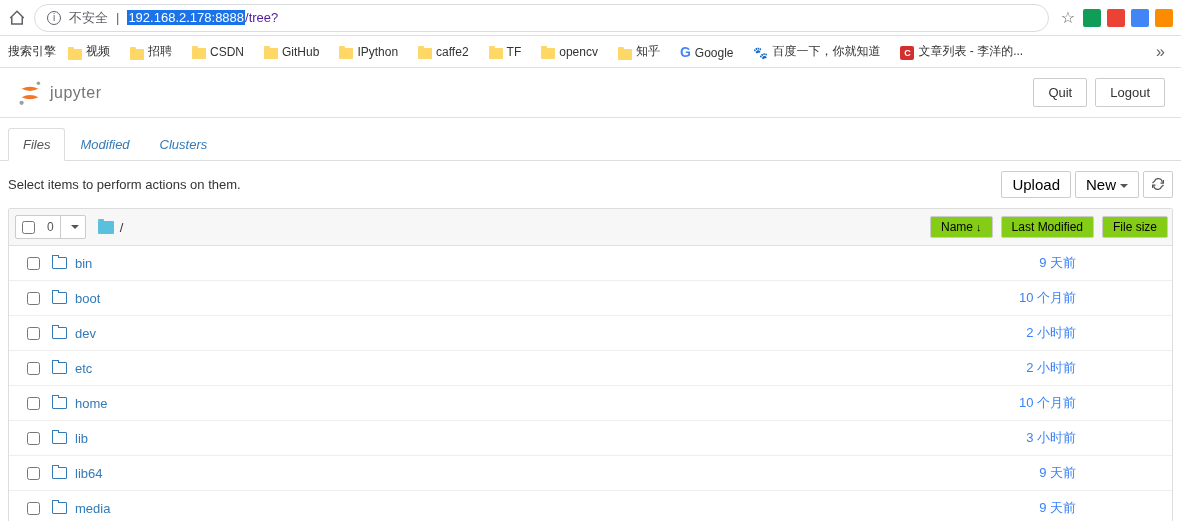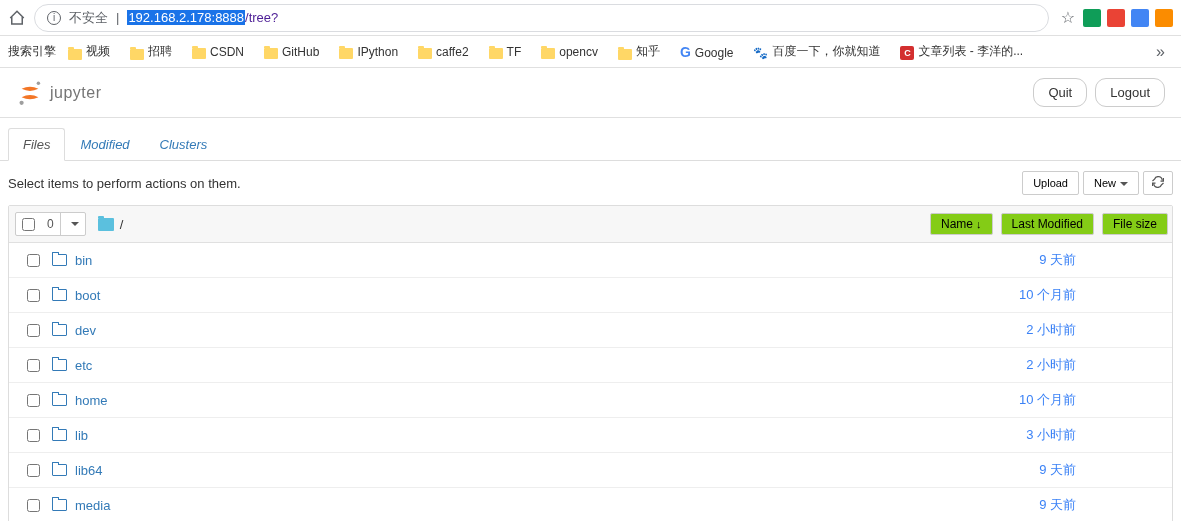--- a/index.html
+++ b/index.html
@@ -29,32 +29,32 @@
     .bm-g { color: #4285f4; font-weight: bold; font-size: 14px; }
     .bm-red { width: 14px; height: 14px; background: #d32f2f; color: #fff; display: flex; align-items: center; justify-content: center; font-size: 9px; font-weight: bold; border-radius: 2px; }
     .bm-more { margin-left: auto; color: #5f6368; font-size: 16px; padding: 0 8px; }
     
     
     .jp-header { display: flex; align-items: center; justify-content: space-between; padding: 10px 16px; border-bottom: 1px solid #e0e0e0; }
     .jp-logo { display: flex; align-items: center; gap: 6px; }
     .jp-mark { width: 28px; height: 28px; }
     .jp-text { font-size: 16px; color: #757575; letter-spacing: 0.5px; }
     .header-btns { display: flex; gap: 8px; }
-    .hbtn { border: 1px solid #ccc; background: #fff; color: #333; padding: 6px 14px; font-size: 13px; border-radius: 11px; cursor: pointer; }
+    .hbtn { border: 1px solid #ccc; background: #fff; color: #333; padding: 6px 14px; font-size: 13px; border-radius: 2px; cursor: pointer; }
     
     
     .tabs { display: flex; border-bottom: 1px solid #ddd; margin-top: 10px; padding: 0 8px; }
     .tab { padding: 8px 14px; color: #337ab7; cursor: pointer; border: 1px solid transparent; border-bottom: none; margin-bottom: -1px; font-style: italic; }
     .tab.active { color: #555; border-color: #ddd; border-bottom: 1px solid #fff; background: #fff; border-radius: 3px 3px 0 0; }
     
     
     .toolbar { display: flex; justify-content: space-between; align-items: center; padding: 10px 8px; }
     .instruction { color: #333; font-size: 13px; }
     .tb-right { display: flex; gap: 4px; }
-    .tbtn { border: 1px solid #ccc; background: #fff; padding: 4px 10px; font-size: 11px; border-radius: 2px; cursor: pointer; }
+    .tbtn { border: 1px solid #ccc; background: #fff; padding: 4px 10px; font-size: 15px; border-radius: 2px; cursor: pointer; }
     .caret-down::after { content: ''; display: inline-block; margin-left: 4px; border-left: 4px solid transparent; border-right: 4px solid transparent; border-top: 4px solid #555; vertical-align: middle; }
     .refresh { padding: 4px 8px; }
     
     
     .list { margin: 0 8px; border: 1px solid #ddd; border-radius: 2px; }
     .list-header { display: flex; align-items: center; background: #f7f7f7; border-bottom: 1px solid #e0e0e0; }
     .select-group { display: flex; align-items: center; border: 1px solid #ccc; border-radius: 2px; margin: 6px; height: 24px; background: #fff; }
     .select-group .cb { margin: 0 6px; }
     .select-count { padding: 0 6px; font-size: 12px; color: #555; }
     .select-caret { border-left: 1px solid #ccc; padding: 0 6px; height: 100%; display: flex; align-items: center; }

